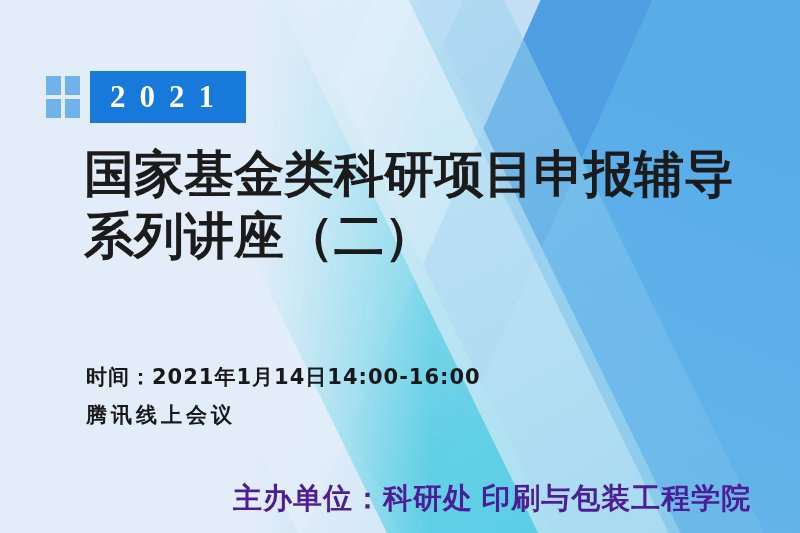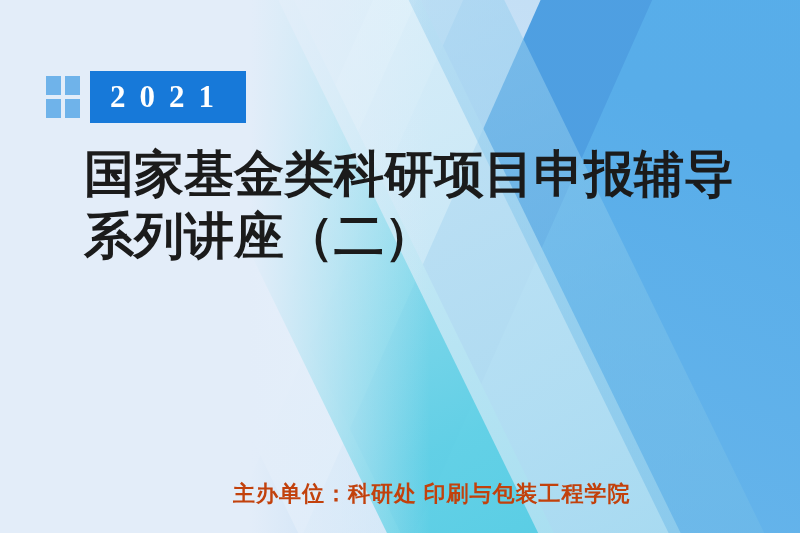--- a/index.html
+++ b/index.html
@@ -170,24 +170,24 @@
     font-size: 21px;
     line-height: 38px;
     letter-spacing: 1px;
   }
   .meta .line2 { letter-spacing: 4px; }
 
   .organizer {
     position: absolute;
     left: 233px;
     top: 479px;
-    color: #c2410c;
+    color: #4c1d95;
     font-family: "Liberation Serif", "DejaVu Serif", serif;
     font-weight: bold;
-    font-size: 22px;
+    font-size: 29px;
     letter-spacing: 1px;
   }
 </style>
 </head>
 <body>
 
 <div id="poster">
 
   <div class="bg-layer">
     <div class="band band-pale"></div>
@@ -214,18 +214,20 @@
         <i></i>
         <i></i>
       </span>
       <span class="year-badge">2021</span>
     </div>
 
     <div class="title">国家基金类科研项目申报辅导
 系列讲座（二）</div>
 
     <div class="meta">
+      <div class="line1">时间：2021年1月14日14:00-16:00</div>
+      <div class="line2">腾讯线上会议</div>
     </div>
 
     <div class="organizer">主办单位：科研处 印刷与包装工程学院</div>
 
   </div>
 </div>
 
 </body></html>

